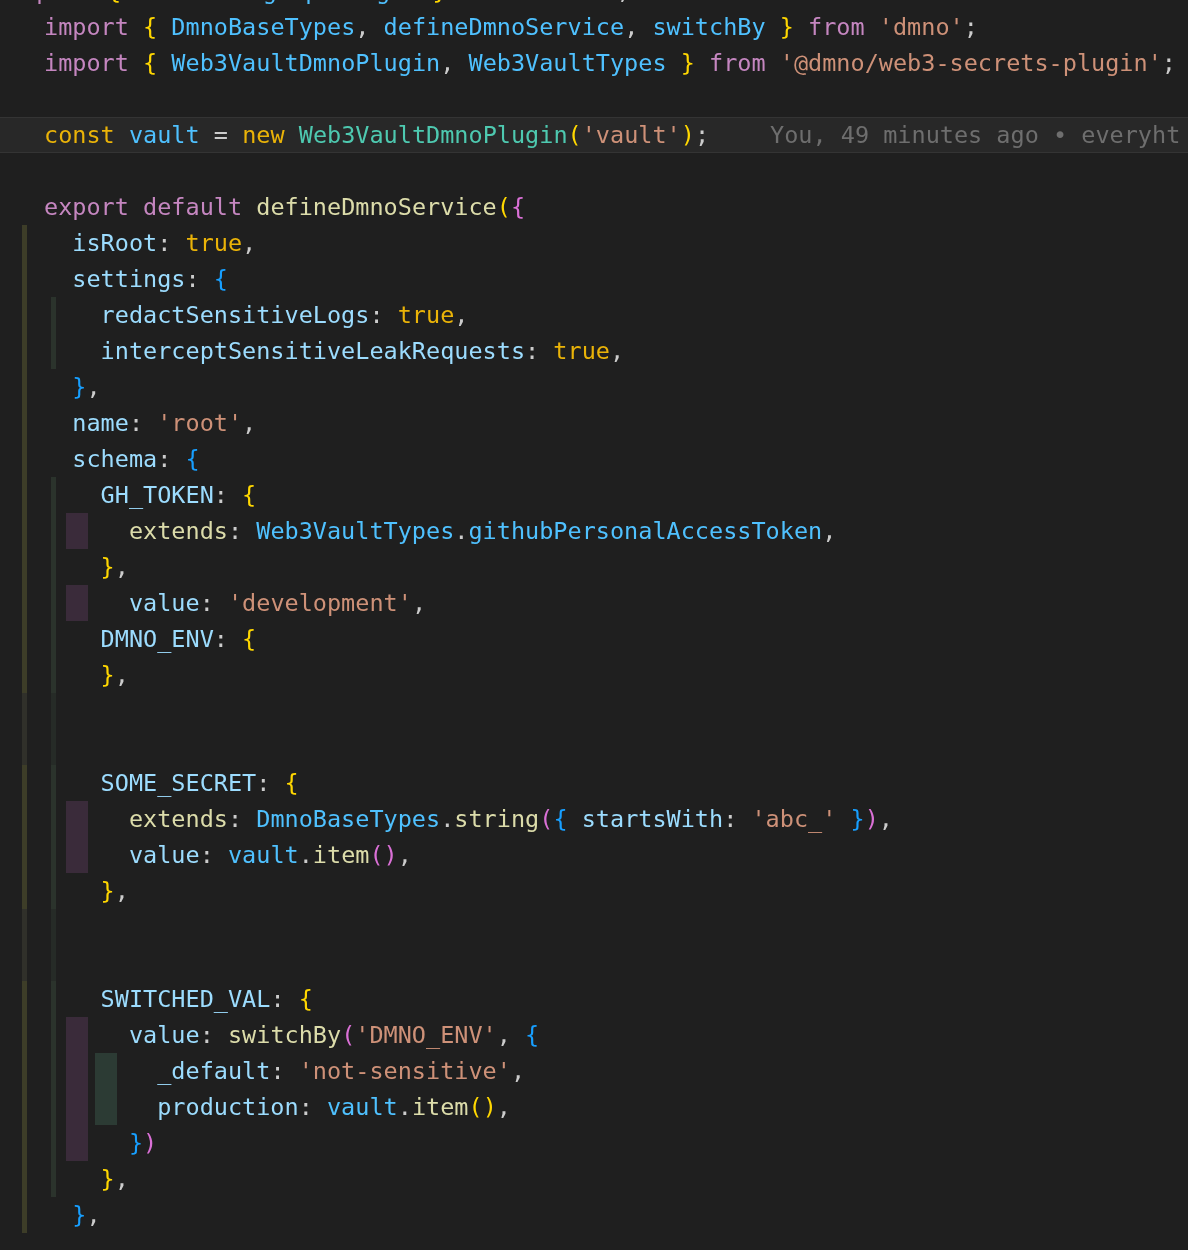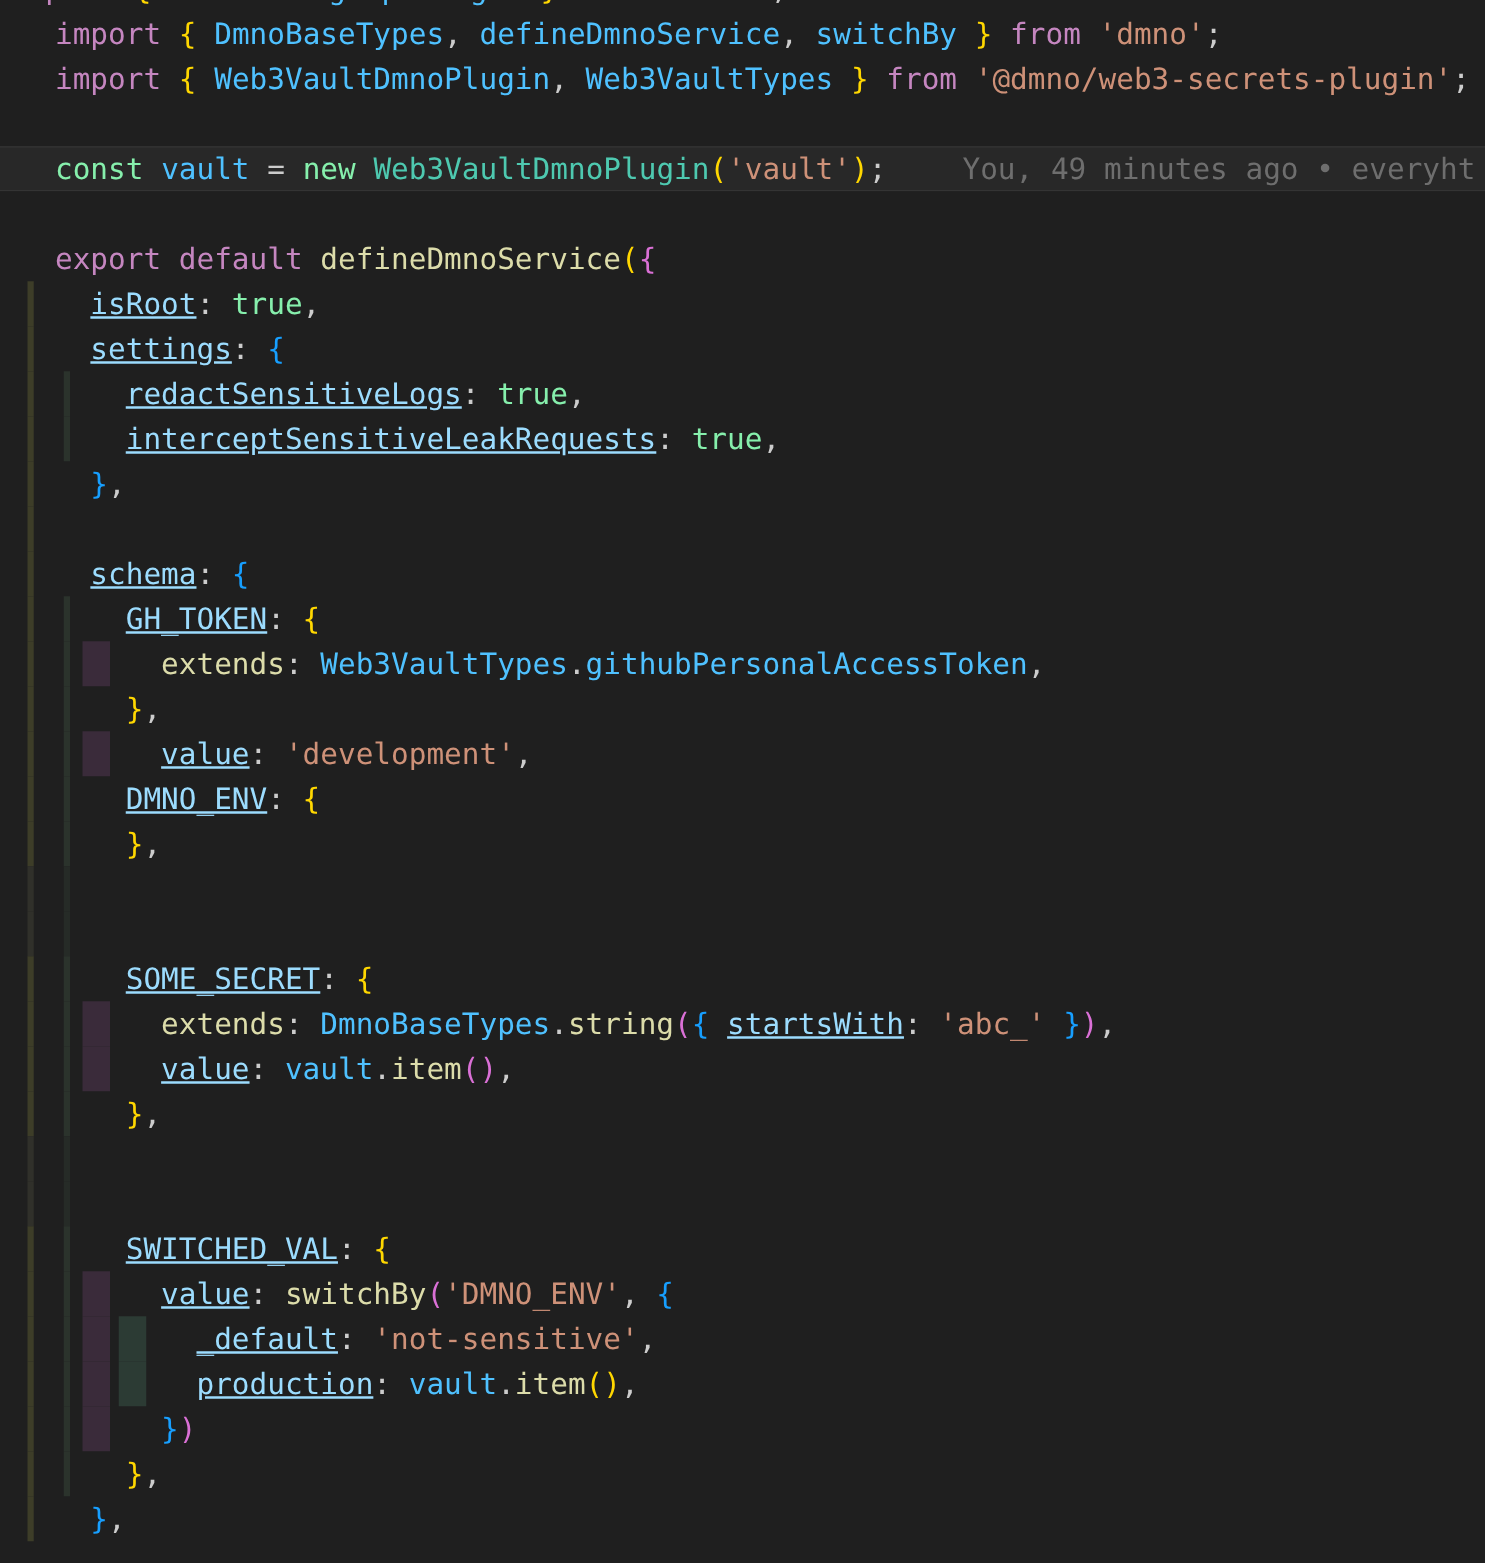--- a/index.html
+++ b/index.html
@@ -57,30 +57,30 @@
   .g2.dim { background: #262b27; }
 
   .code {
     position: relative;
     z-index: 1;
     margin-left: 36px;
   }
 
   
   .kw       { color: #c586c0; }  
-  .kw2      { color: #86efac; }  
+  .kw2      { color: #eab308; }  
   .fn       { color: #dcdcaa; }  
   .cls      { color: #4ec9b0; }  
   .type     { color: #4fc1ff; }  
   .str      { color: #ce9178; }  
   .punc     { color: #cccccc; }  
   .b-yellow { color: #ffd700; }
   .b-pink   { color: #da70d6; }
   .b-blue   { color: #179fff; }
-  .prop     { color: #9cdcfe; text-decoration: underline; }
+  .prop     { color: #9cdcfe; }
 
   .blame {
     position: absolute;
     left: 770px;
     top: 0;
     height: 51px;
     line-height: 36px;
     color: #6e6e6e;
     font-family: "DejaVu Sans Mono", monospace;
     font-size: 23.5px;
@@ -132,21 +132,21 @@
 
   <div class="line"><span class="guide g1" style="left:22px"></span><span class="code">  <span class="prop">settings</span><span class="punc">: </span><span class="b-blue">{</span></span></div>
 
   <div class="line"><span class="guide g1" style="left:22px"></span><span class="guide g2" style="left:51px"></span><span class="code">    <span class="prop">redactSensitiveLogs</span><span class="punc">: </span><span class="kw2">true</span><span class="punc">,</span></span></div>
 
   <div class="line"><span class="guide g1" style="left:22px"></span><span class="guide g2" style="left:51px"></span><span class="code">    <span class="prop">interceptSensitiveLeakRequests</span><span class="punc">: </span><span class="kw2">true</span><span class="punc">,</span></span></div>
 
 
   <div class="line"><span class="guide g1" style="left:22px"></span><span class="code">  <span class="b-blue">}</span><span class="punc">,</span></span></div>
 
-  <div class="line"><span class="guide g1" style="left:22px"></span></div>
+  <div class="line"><span class="guide g1" style="left:22px"></span><span class="code">  <span class="prop">name</span><span class="punc">: </span><span class="str">'root'</span><span class="punc">,</span></span></div>
 
   <div class="line"><span class="guide g1" style="left:22px"></span><span class="code">  <span class="prop">schema</span><span class="punc">: </span><span class="b-blue">{</span></span></div>
 
   <div class="line"><span class="guide g1" style="left:22px"></span><span class="guide g2" style="left:51px"></span><span class="code">    <span class="prop">GH_TOKEN</span><span class="punc">: </span><span class="b-yellow">{</span></span></div>
 
   <div class="line"><span class="guide g1" style="left:22px"></span><span class="guide g2" style="left:51px"></span><span class="guide g3" style="left:66px;width:22px"></span><span class="code">      <span class="fn">extends</span><span class="punc">: </span><span class="type">Web3VaultTypes</span><span class="punc">.</span><span class="type">githubPersonalAccessToken</span><span class="punc">,</span></span></div>
 
   <div class="line"><span class="guide g1" style="left:22px"></span><span class="guide g2" style="left:51px"></span><span class="code">    <span class="b-yellow">}</span><span class="punc">,</span></span></div>
 
   <div class="line"><span class="guide g1" style="left:22px"></span><span class="guide g2" style="left:51px"></span><span class="guide g3" style="left:66px;width:22px"></span><span class="code">      <span class="prop">value</span><span class="punc">: </span><span class="str">'development'</span><span class="punc">,</span></span></div>

